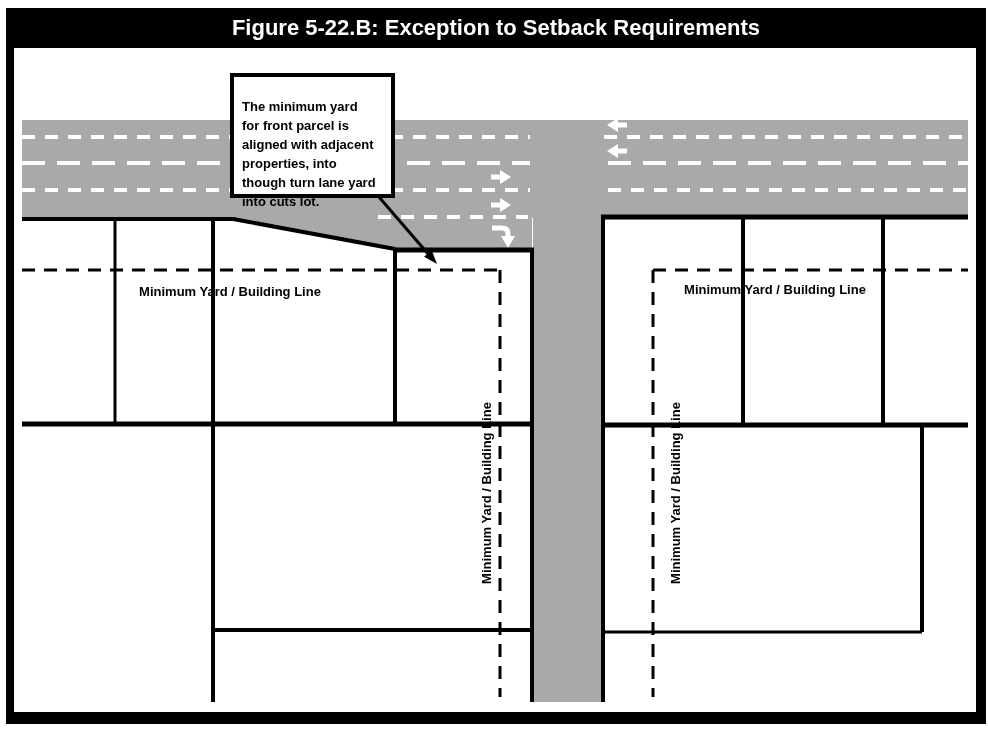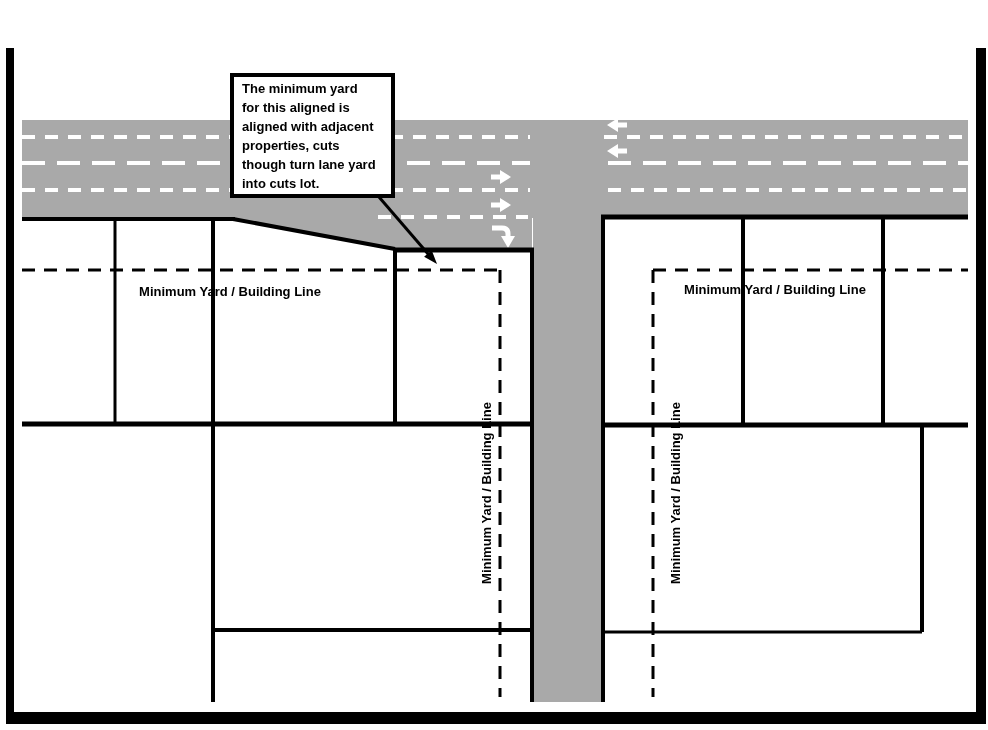--- a/index.html
+++ b/index.html
@@ -3,36 +3,39 @@
 <meta charset="utf-8">
 <style>
   html,body{margin:0;padding:0;background:#ffffff;}
   .page{position:relative;width:988px;height:730px;background:#ffffff;overflow:hidden;
         font-family:"Liberation Sans",sans-serif;}
   .frame-part{position:absolute;background:#000000;}
   .title-bar{position:absolute;left:6px;top:8px;width:980px;height:40px;background:#000000;
              color:#ffffff;font-size:22px;font-weight:bold;text-align:center;line-height:40px;}
   .diagram-svg{position:absolute;left:0;top:0;}
   .callout{position:absolute;left:230px;top:73px;width:165px;height:125px;background:#ffffff;
-           border:4px solid #000000;box-sizing:border-box;padding:2px 4px 0 8px;
+           border:4px solid #000000;box-sizing:border-box;padding:20px 4px 0 8px;
            font-size:13px;font-weight:bold;color:#000000;z-index:5;}
   .callout div{line-height:19px;white-space:nowrap;}
   .yard-label{position:absolute;font-size:13px;font-weight:bold;color:#000000;text-align:center;
               white-space:nowrap;z-index:4;}
   .yard-label.h-left {left:130px;top:284px;width:200px;}
   .yard-label.h-right{left:665px;top:282px;width:220px;}
   .yard-label.v{width:216px;height:16px;line-height:16px;}
   .yard-label.v-left {left:379px;top:485px;transform:rotate(-90deg);}
   .yard-label.v-right{left:568px;top:485px;transform:rotate(-90deg);}
 </style>
 </head>
 <body>
 
 <div class="page">
 
+  <div class="title-bar">
+    <span>Figure 5-22.B: Exception to Setback Requirements</span>
+  </div>
   <div class="frame-part" style="left:6px;top:48px;width:8px;height:676px;"></div>
   <div class="frame-part" style="left:976px;top:48px;width:10px;height:676px;"></div>
   <div class="frame-part" style="left:6px;top:712px;width:980px;height:12px;"></div>
 
   <svg class="diagram-svg" width="988" height="730" viewBox="0 0 988 730">
 
     <rect x="22" y="120" width="946" height="98" fill="#a9a9a9"></rect>
     <polygon points="233,218 532,218 532,250 393,250" fill="#a9a9a9"></polygon>
     <rect x="533" y="218" width="70" height="484" fill="#a9a9a9"></rect>
 
@@ -74,23 +77,23 @@
     <line x1="500" y1="270" x2="500" y2="697" stroke="#000000" stroke-width="3" stroke-dasharray="13 9"></line>
     <line x1="653" y1="270" x2="968" y2="270" stroke="#000000" stroke-width="3" stroke-dasharray="13 9"></line>
     <line x1="653" y1="270" x2="653" y2="697" stroke="#000000" stroke-width="3" stroke-dasharray="13 9"></line>
 
     <line x1="379" y1="197" x2="429" y2="255" stroke="#000000" stroke-width="3"></line>
     <polygon points="437,264 431.7,250.2 424.1,256.7" fill="#000000"></polygon>
   </svg>
 
   <div class="callout">
     <div>The minimum yard</div>
-    <div>for this aligned is</div>
+    <div>for front parcel is</div>
     <div>aligned with adjacent</div>
-    <div>properties, cuts</div>
+    <div>properties, into</div>
     <div>though turn lane yard</div>
     <div>into cuts lot.</div>
   </div>
 
   <div class="yard-label h-left">Minimum Yard / Building Line</div>
   <div class="yard-label h-right">Minimum Yard / Building Line</div>
   <div class="yard-label v v-left">Minimum Yard / Building Line</div>
   <div class="yard-label v v-right">Minimum Yard / Building Line</div>
 
 </div>

